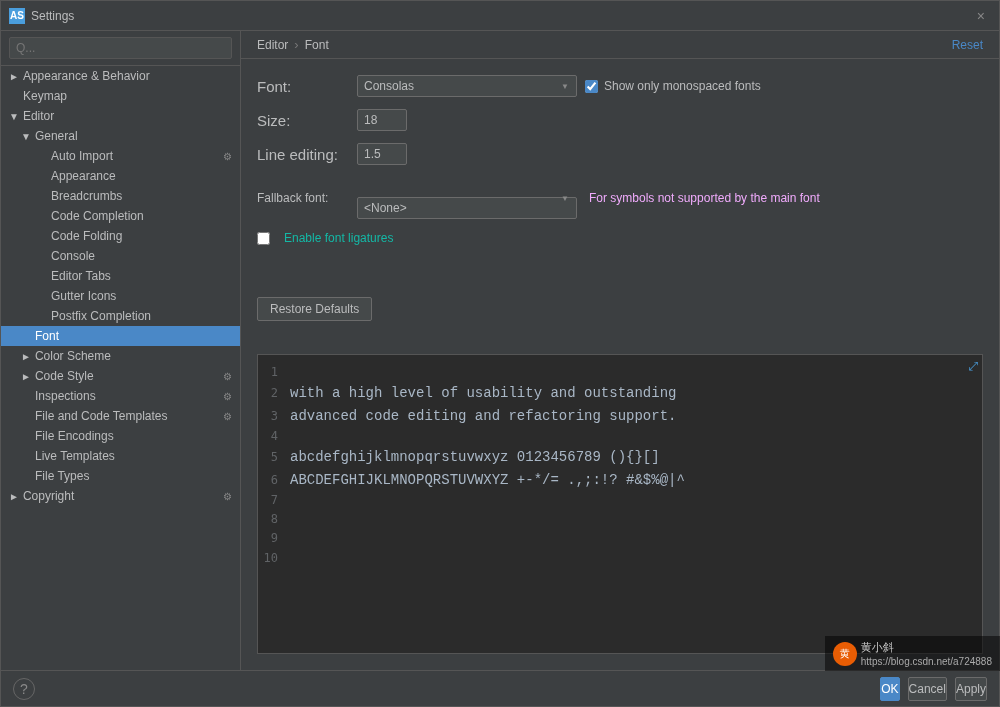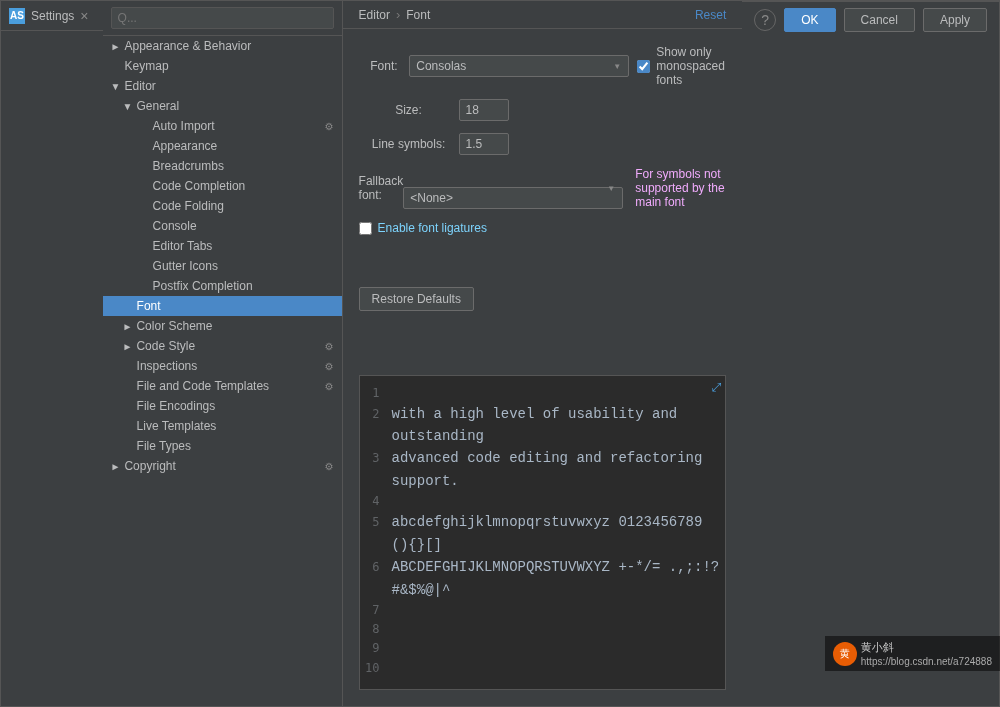--- a/index.html
+++ b/index.html
@@ -11,21 +11,21 @@
       width: 1000px;
       height: 707px;
       overflow: hidden;
     }
 
     .window {
       width: 1000px;
       height: 707px;
       background: #3c3f41;
       display: flex;
-      flex-direction: row;
+      flex-direction: column;
       border: 1px solid #555;
     }
 
     .title-bar {
       background: #3c3f41;
       height: 30px;
       display: flex;
       align-items: center;
       padding: 0 8px;
       border-bottom: 1px solid #555;
@@ -167,23 +167,22 @@
     }
 
     .form-row {
       display: flex;
       align-items: center;
       margin-bottom: 12px;
     }
 
     .form-label {
       width: 100px;
-      font-size: 12px;
-      color: #bbbcbd;
-      text-align: center;
+      font-size: 15px;
+      color: #bbbcbd;
     }
 
     .form-input {
       background: #45494a;
       border: 1px solid #6b6b6b;
       color: #bbbcbd;
       padding: 3px 6px;
       font-size: 12px;
       outline: none;
       border-radius: 2px;
@@ -332,21 +331,21 @@
       align-items: center;
       justify-content: flex-end;
       padding: 0 12px;
       gap: 8px;
     }
 
     .bottom-btn {
       background: #45494a;
       border: 1px solid #6b6b6b;
       color: #bbbcbd;
-      padding: 4px 16px;
+      padding: 4px 0;
       font-size: 12px;
       cursor: pointer;
       border-radius: 2px;
     }
 
     .bottom-btn.primary {
       background: #4a88c7;
       border-color: #4a88c7;
       color: white;
     }
@@ -535,35 +534,35 @@
             <label for="monospaced-check">Show only monospaced fonts</label>
           </div>
         </div>
 
         <div class="form-row">
           <span class="form-label">Size:</span>
           <input class="form-input size-input" type="text" id="size-input" value="18" style="">
         </div>
 
         <div class="form-row">
-          <span class="form-label">Line symbols:</span>
+          <span class="form-label">Line editing:</span>
           <input class="form-input spacing-input" type="text" id="spacing-input" value="1.5" style="">
         </div>
 
         <div class="fallback-row">
           <span class="fallback-label">Fallback font:</span>
           <div class="dropdown-wrapper">
             <select class="form-input font-dropdown none-dropdown" id="fallback-select"><option value="&lt;None&gt;">&lt;None&gt;</option></select>
           </div>
           <span class="fallback-hint">For symbols not supported by the main font</span>
         </div>
 
         <div class="ligatures-row">
           <input type="checkbox" id="ligatures-check" style="">
-          <label for="ligatures-check" style="margin-left:6px; font-size:12px; color:#7dd3fc;">Enable font ligatures</label>
+          <label for="ligatures-check" style="margin-left:14px; font-size:12px; color:#14b8a6;">Enable font ligatures</label>
         </div>
 
         <div>
           <button class="restore-btn">Restore Defaults</button>
         </div>
       </div>
 
       <div class="preview-area">
         <span class="preview-expand">⤢</span>
         <div class="code-lines" id="code-preview">

